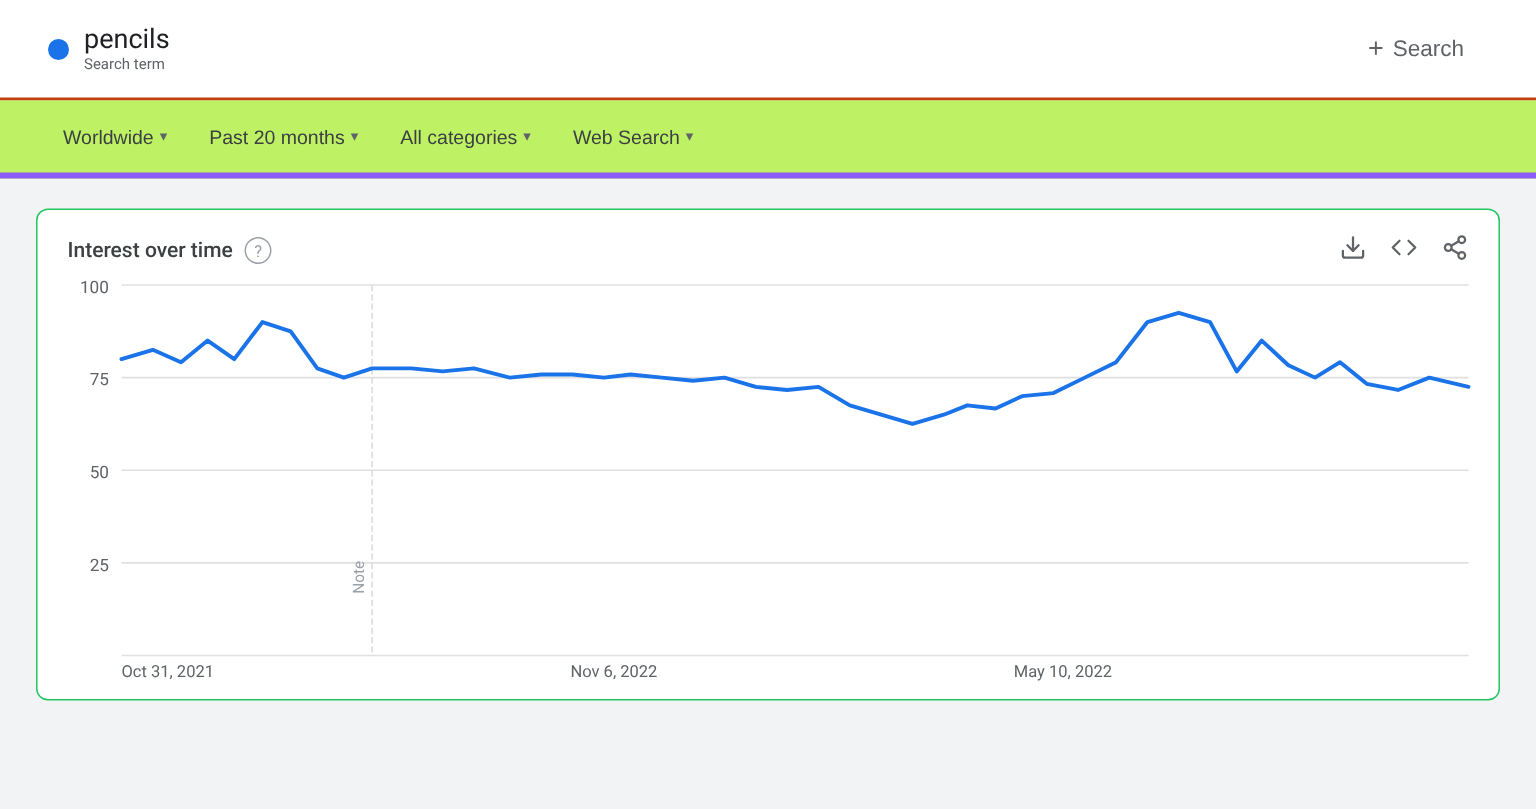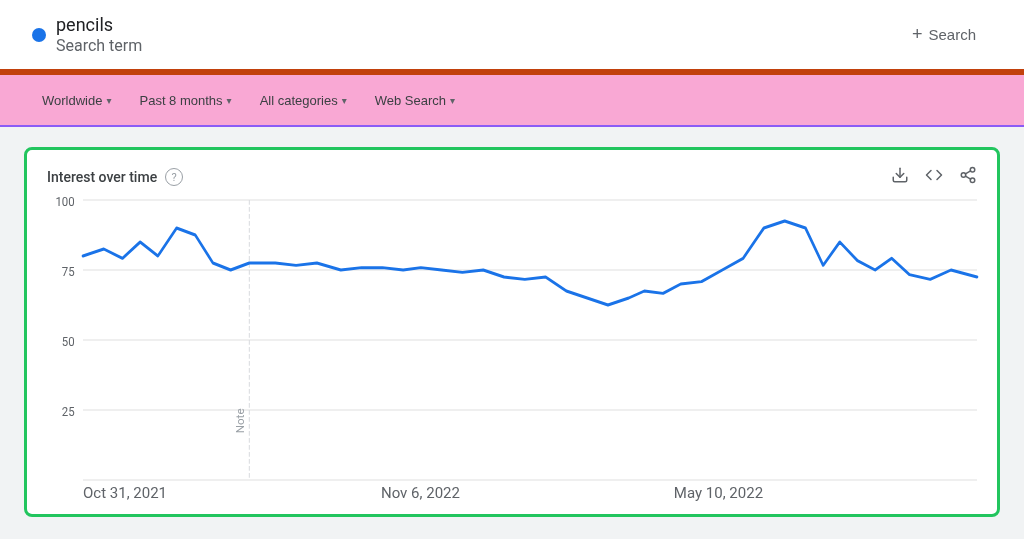--- a/index.html
+++ b/index.html
@@ -13,21 +13,21 @@
     .page-wrapper {
       max-width: 1024px;
       margin: 0 auto;
       background: #f1f3f4;
       min-height: 539px;
     }
 
     
     .search-term-bar {
       background: #fff;
-      border-bottom: 6px solid #c2410c;
+      border-bottom: 2px solid #c2410c;
       padding: 14px 32px;
       display: flex;
       align-items: center;
       justify-content: space-between;
     }
     .term-left {
       display: flex;
       align-items: center;
       gap: 10px;
     }
@@ -38,21 +38,21 @@
       background: #1a73e8;
       flex-shrink: 0;
     }
     .term-info {}
     .term-name {
       font-size: 18px;
       font-weight: 400;
       color: #202124;
     }
     .term-type {
-      font-size: 16px;
+      font-size: 10px;
       color: #5f6368;
       margin-top: 1px;
     }
     .compare-btn {
       display: flex;
       align-items: center;
       gap: 6px;
       color: #5f6368;
       font-size: 15px;
       cursor: pointer;
@@ -60,22 +60,22 @@
       background: none;
       padding: 8px 16px;
     }
     .compare-plus {
       font-size: 18px;
       color: #5f6368;
     }
 
     
     .filters-bar {
-      background: #f9a8d4;
-      border-bottom: 2px solid #8b5cf6;
+      background: #bef264;
+      border-bottom: 4px solid #8b5cf6;
       padding: 0 32px;
       display: flex;
       align-items: center;
       gap: 8px;
       height: 52px;
     }
     .filter-dropdown {
       display: flex;
       align-items: center;
       gap: 4px;
@@ -95,21 +95,21 @@
 
     
     .main-content {
       padding: 16px 24px;
     }
 
     
     .chart-card {
       background: #fff;
       border-radius: 8px;
-      border: 3px solid #22c55e;
+      border: 1px solid #22c55e;
       padding: 16px 0 8px 0;
       margin-top: 4px;
     }
     .chart-header {
       display: flex;
       align-items: center;
       justify-content: space-between;
       padding: 0 20px 12px 20px;
     }
     .chart-title-group {
@@ -141,36 +141,36 @@
     }
     .chart-action-icon {
       color: #5f6368;
       cursor: pointer;
       font-size: 16px;
     }
 
     
     .chart-area {
       position: relative;
-      height: 280px;
+      height: 247px;
       padding: 0 20px 0 56px;
     }
 
     .chart-svg {
       width: 100%;
       height: 100%;
       overflow: visible;
     }
 
     
     .date-labels {
       display: flex;
       justify-content: space-between;
       padding: 4px 20px 4px 56px;
-      font-size: 15px;
+      font-size: 11px;
       color: #5f6368;
     }
   </style>
 </head>
 <body>
 
 <div class="page-wrapper">
 
   <div class="search-term-bar">
     <div class="term-left">
@@ -185,21 +185,21 @@
       <span>Search</span>
     </button>
   </div>
 
   <div class="filters-bar">
     <button class="filter-dropdown">
       <span>Worldwide</span>
       <span class="dropdown-arrow">▾</span>
     </button>
     <button class="filter-dropdown">
-      <span>Past 8 months</span>
+      <span>Past 20 months</span>
       <span class="dropdown-arrow">▾</span>
     </button>
     <button class="filter-dropdown">
       <span>All categories</span>
       <span class="dropdown-arrow">▾</span>
     </button>
     <button class="filter-dropdown">
       <span>Web Search</span>
       <span class="dropdown-arrow">▾</span>
     </button>

